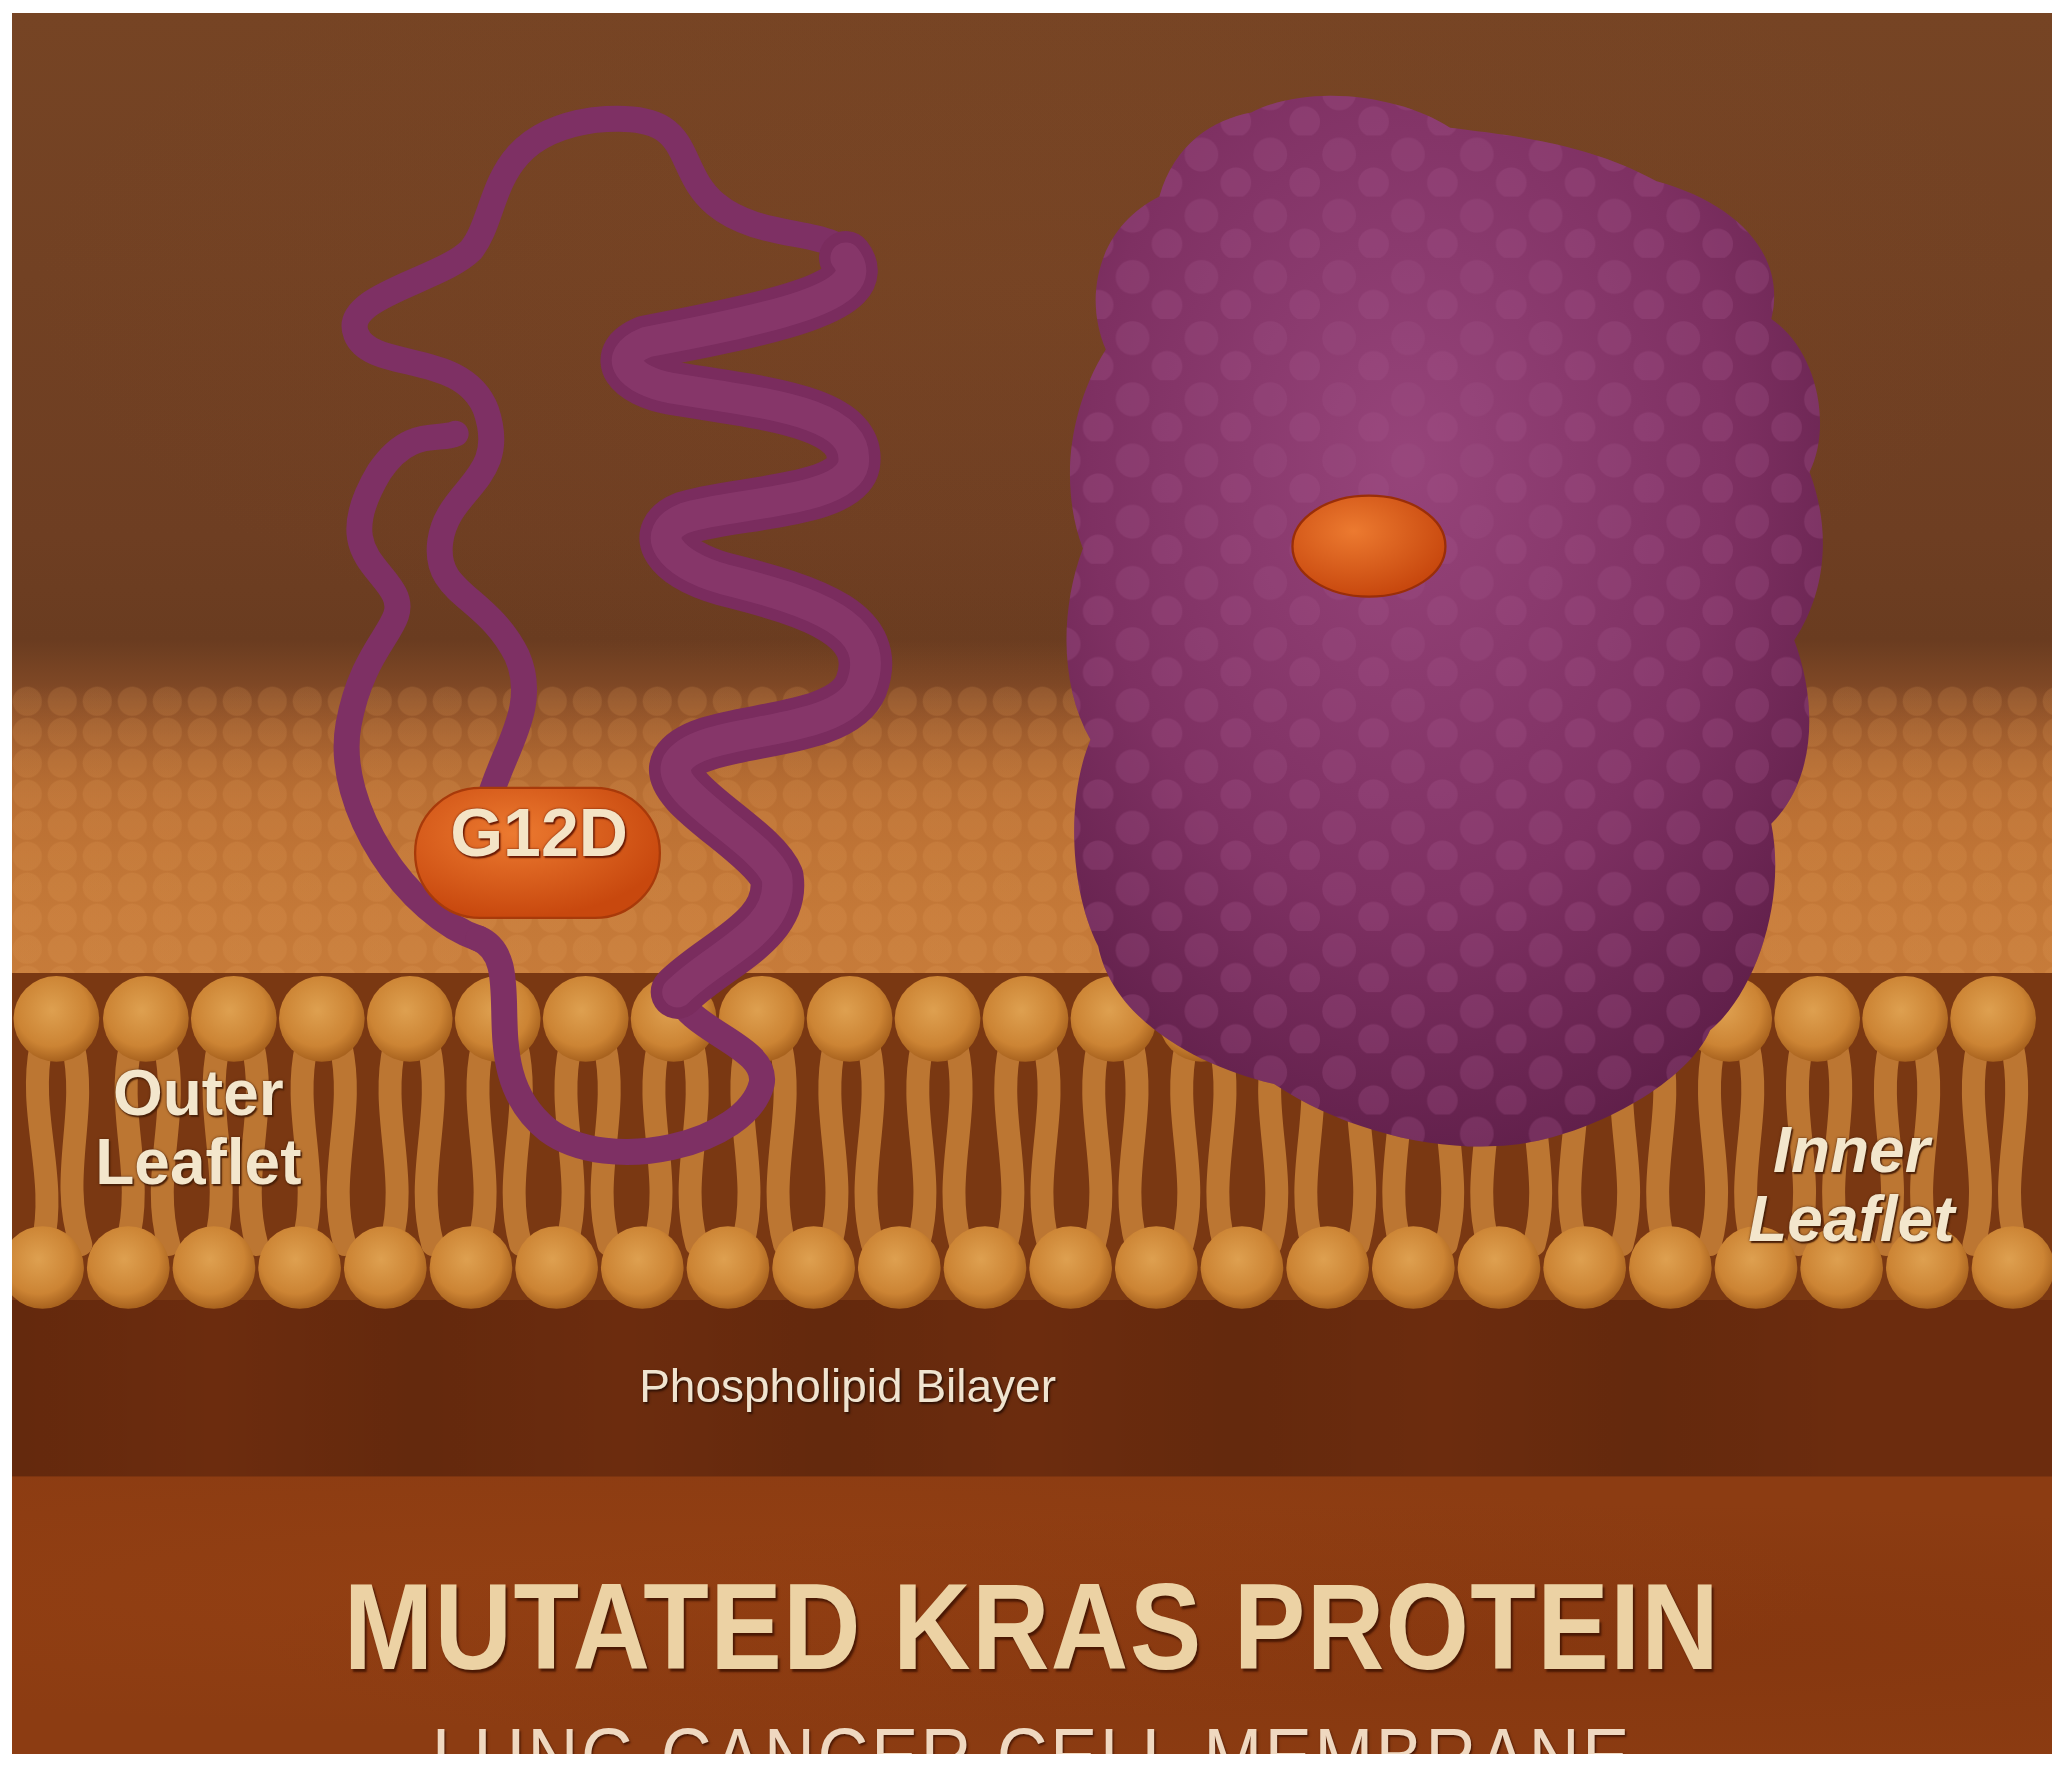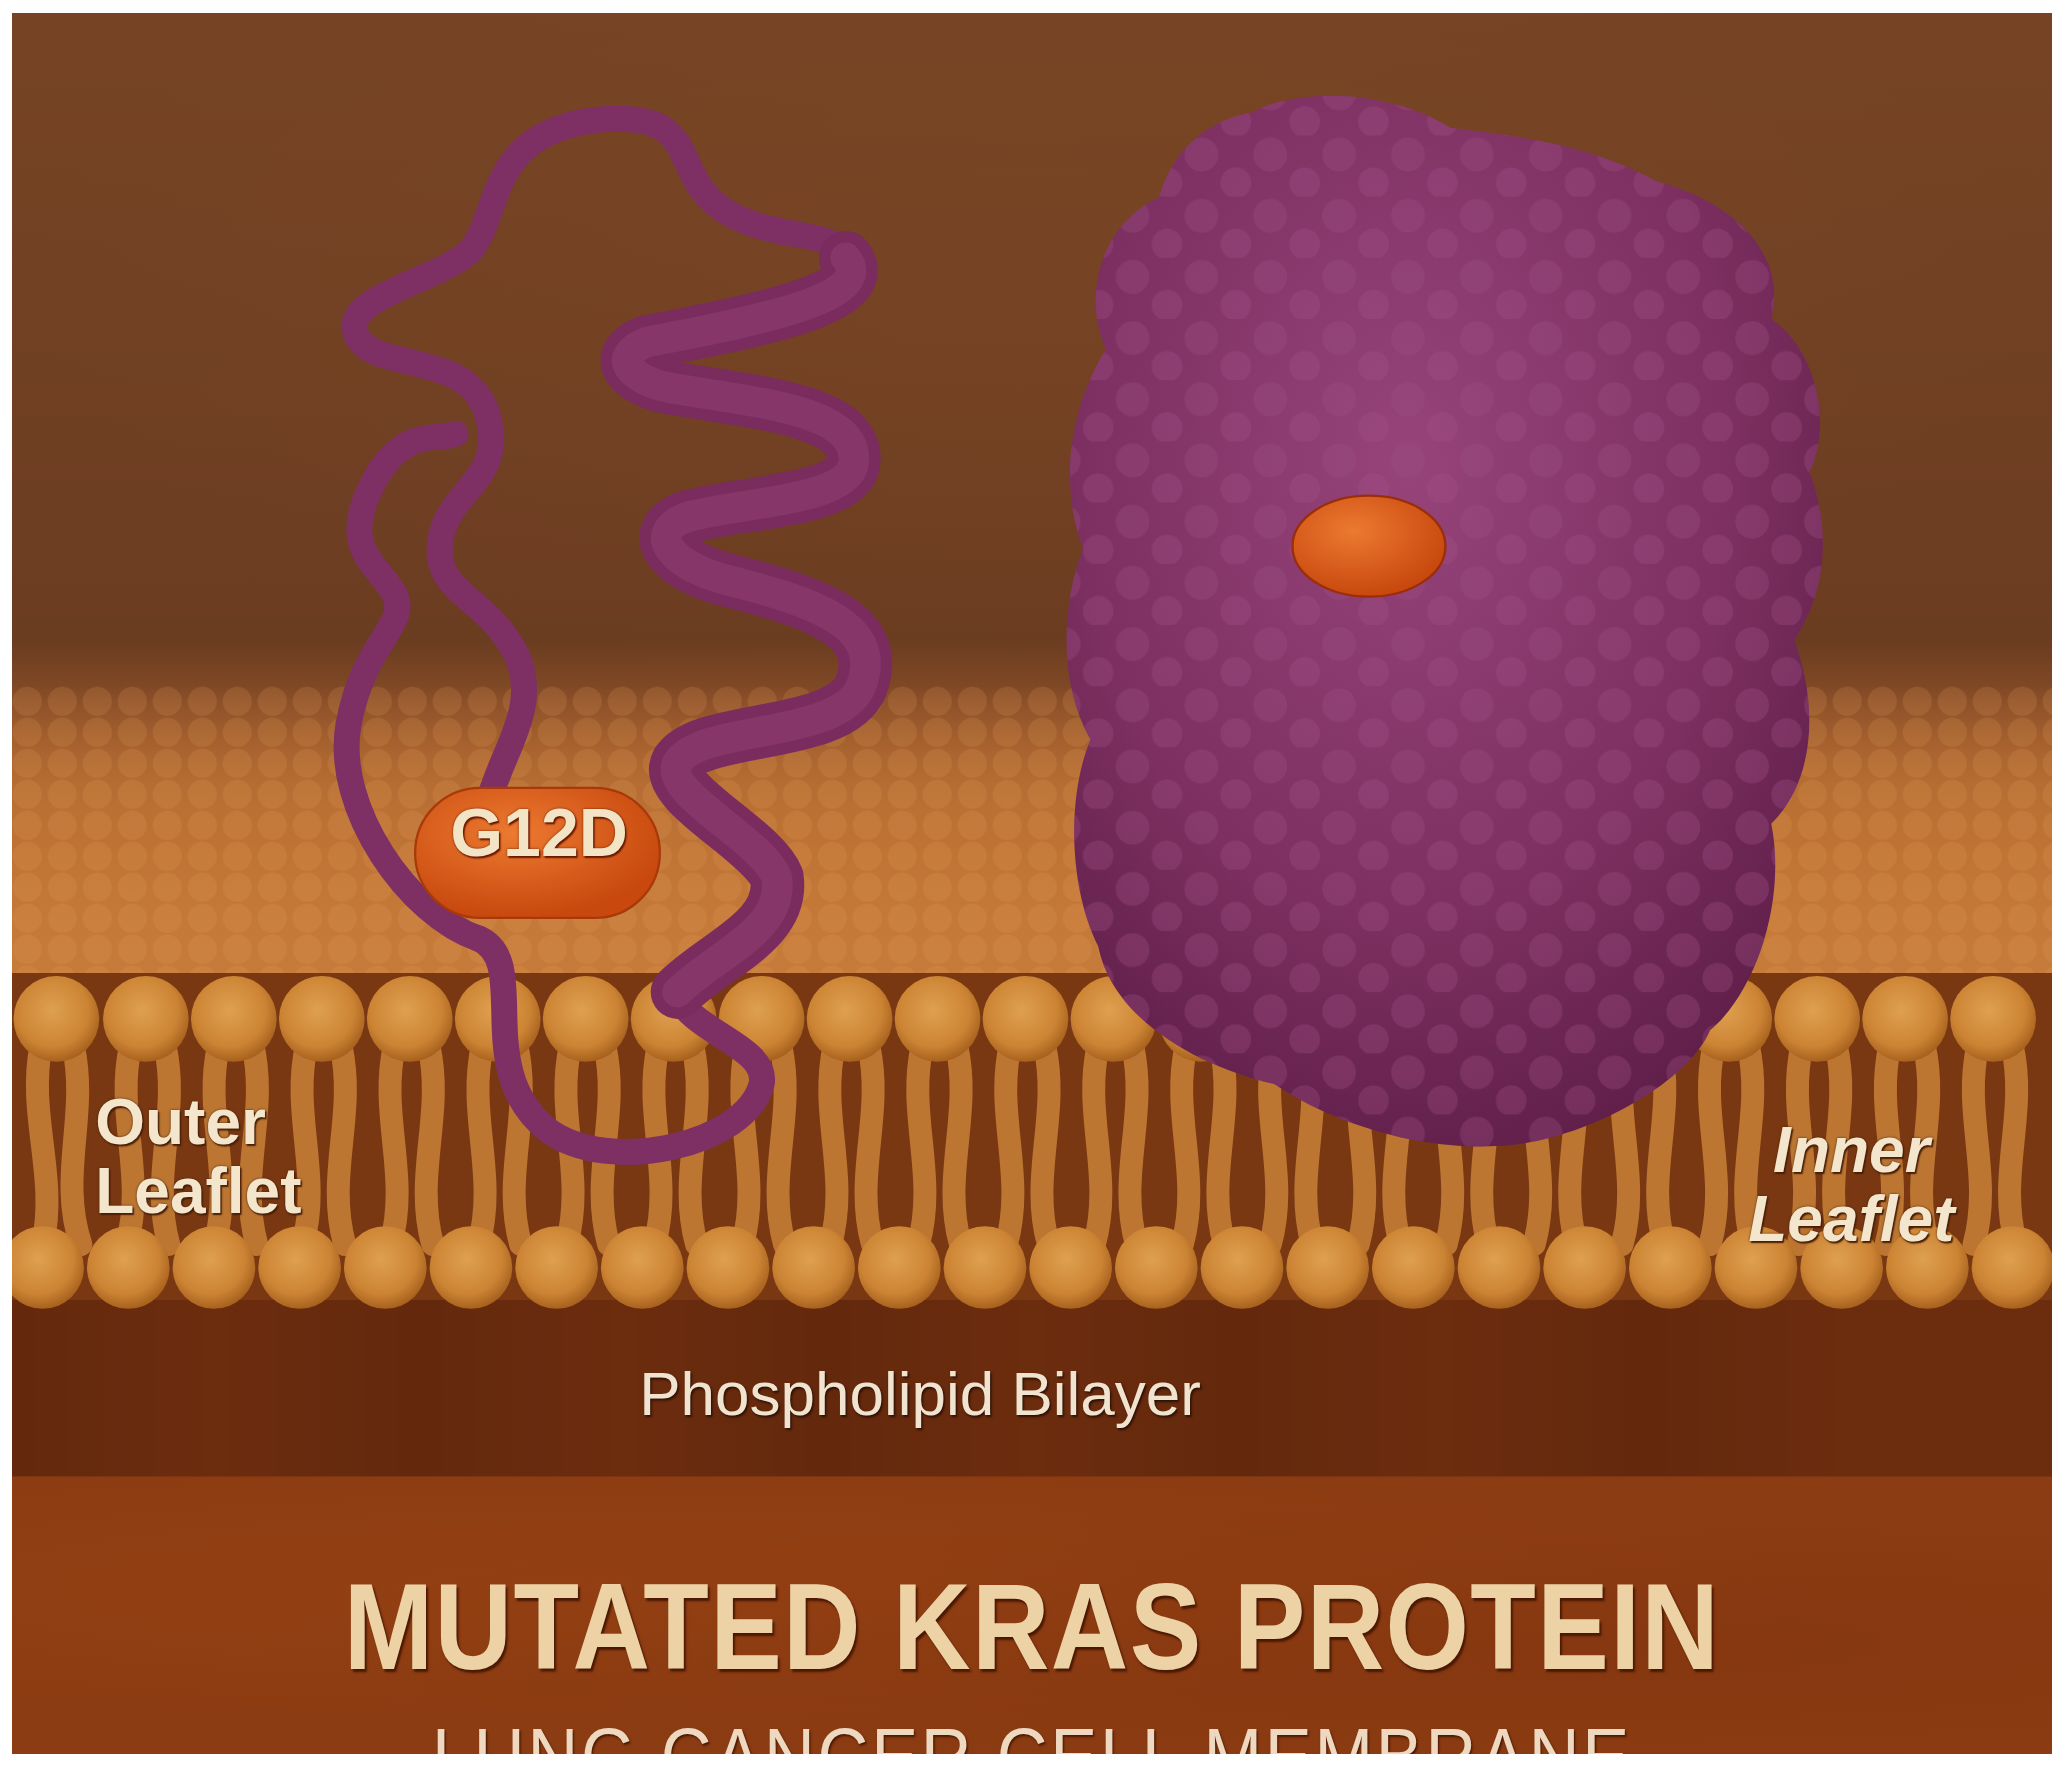--- a/index.html
+++ b/index.html
@@ -22,23 +22,23 @@
   #title-band { top:1463px; height:278px; background:
       radial-gradient(ellipse at 30% 40%, rgba(160,70,20,0.35), rgba(0,0,0,0) 60%),
       radial-gradient(ellipse at 75% 60%, rgba(120,45,10,0.35), rgba(0,0,0,0) 60%),
       #8c3c12; border-top:1.5px solid #7c3410; }
   svg { position:absolute; left:0; top:0; }
   .label {
     position:absolute; font-family:"Liberation Sans", sans-serif; font-weight:bold;
     color:#f3e6cc; text-shadow: 0 0 2.3px #4a2008, 1.5px 2.3px 1.5px #4a2008;
     line-height:1; white-space:nowrap;
   }
-  #outer-leaflet { left:83px; top:1075px; font-size:64px; line-height:1.08; }
+  #outer-leaflet { left:83px; top:1046px; font-size:64px; text-align:center; line-height:1.08; }
   #inner-leaflet { left:1736px; top:1103px; font-size:64px; text-align:center; line-height:1.08;font-style:italic; }
-  #bilayer-label { left:627px; top:1350px; font-size:62px; font-weight:normal; color:#f0e4d0; text-shadow: 1.5px 2.3px 2.3px #2e1004; }
+  #bilayer-label { left:627px; top:1350px; font-size:46px; font-weight:normal; color:#f0e4d0; text-shadow: 1.5px 2.3px 2.3px #2e1004; }
   #g12d-label { left:438px; top:785px; font-size:68px; color:#f4e4c6; text-shadow:0 0 2.3px #6a1a04, 1.5px 1.5px 1.5px #6a1a04;text-align:center; }
   #main-title { left:0; width:2040px; text-align:center; top:1553px; font-size:122px; color:#ecd2a4; letter-spacing:1.5px; text-shadow: 2.3px 3.1px 2.3px #4a1804; transform:scaleX(0.88); }
   #subtitle { left:0; width:2040px; text-align:center; top:1704px; font-size:80px; font-weight:normal; color:#efd8c0; letter-spacing:3.1px; text-shadow: 1.5px 2.3px 2.3px #4a1804; transform:scaleX(0.88); }
 </style>
 </head>
 <body>
 
 <div id="canvas">
   <div class="layer" id="upper-bg"></div>
   <div class="layer" id="membrane-surface"></div>

